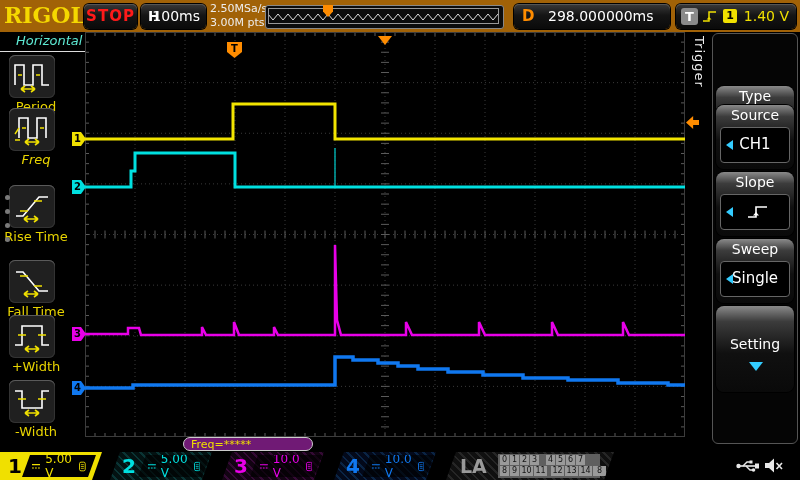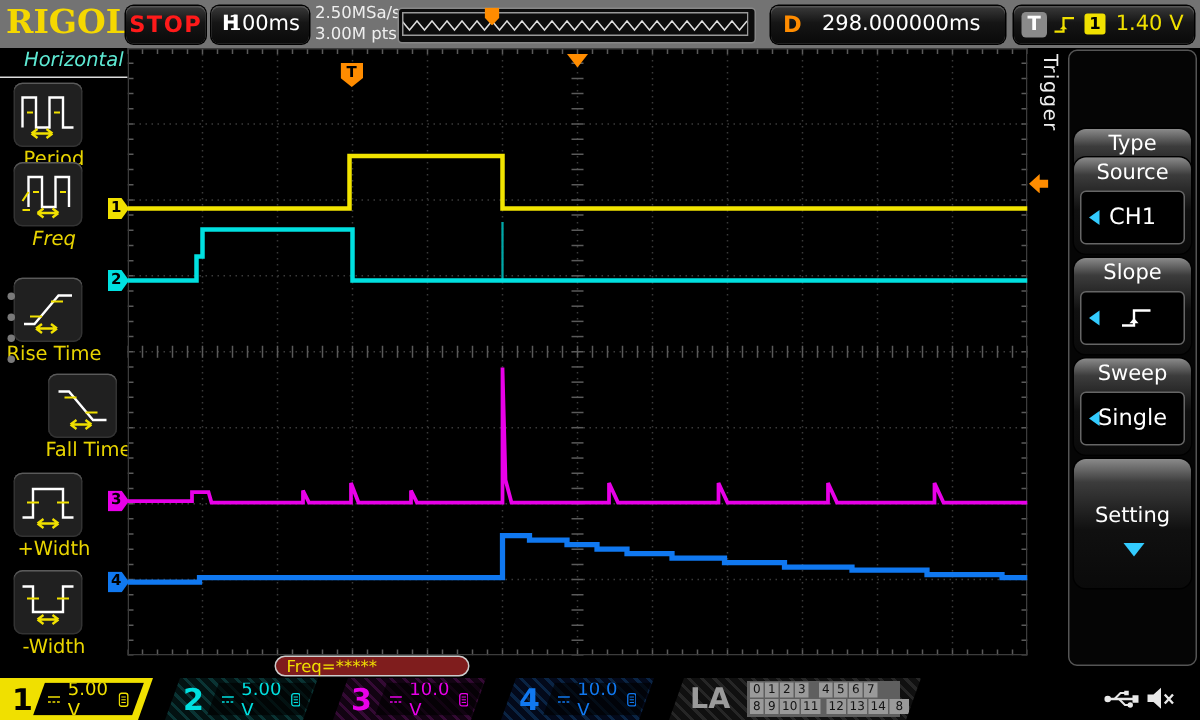--- a/index.html
+++ b/index.html
@@ -1,21 +1,21 @@
 <!DOCTYPE html>
 <html><head>
 <meta charset="utf-8">
 <style>
   html,body{margin:0;padding:0;background:#000;}
   #screen{position:relative;width:800px;height:480px;background:#000;overflow:hidden;
           font-family:"DejaVu Sans",sans-serif;color:#fff;}
   .abs{position:absolute;}
 
   
-  #topbar{left:0;top:0;width:800px;height:32px;background:#737373;}
+  #topbar{left:0;top:0;width:800px;height:32px;background:#a16207;}
   #logo{left:4px;top:2px;font-family:"DejaVu Serif",serif;font-weight:900;font-size:22px;
         color:#f5d800;letter-spacing:0px;}
   .chip{background:linear-gradient(180deg,#3a3a3a 0%,#151515 45%,#0a0a0a 100%);
         border-radius:5px;box-shadow:inset 0 1px 0 #555,0 0 0 1px #000;}
   #stop-chip{left:84px;top:4px;width:53px;height:25px;text-align:center;}
   #stop-chip span{color:#ff1a1a;font-weight:bold;font-size:15px;line-height:25px;letter-spacing:1px;}
   #h-chip{left:141px;top:4px;width:65px;height:25px;}
   #h-chip .hl{position:absolute;left:7px;top:4px;font-weight:bold;font-size:14px;color:#fff;}
   #h-chip .hv{position:absolute;right:6px;top:4px;font-size:14px;color:#fff;}
   #rate{left:210px;top:2px;width:56px;height:28px;font-size:11px;line-height:14px;color:#eee;}
@@ -71,21 +71,21 @@
             border-radius:4px;}
   .rm-value .val{position:absolute;width:100%;top:7px;text-align:center;color:#fff;font-size:15px;}
   .left-tri{position:absolute;left:5px;top:12px;width:0;height:0;border-top:5px solid transparent;
             border-bottom:5px solid transparent;border-right:7px solid #33ccff;}
   #rm-setting{height:86px;}
   #rm-setting .rm-label{top:30px;}
   .down-tri{position:absolute;left:33px;top:56px;width:0;height:0;border-left:7px solid transparent;
             border-right:7px solid transparent;border-top:9px solid #33ccff;}
 
   
-  .meas-box{position:absolute;top:437px;height:14px;border:1px solid #ccc;border-radius:7px;background:#7f1d1d;
+  .meas-box{position:absolute;top:437px;height:14px;border:1px solid #ccc;border-radius:7px;background:#701a75;
             color:#f0e000;font-size:11px;line-height:13px;padding-left:7px;box-sizing:border-box;}
   #bottombar{left:0;top:452px;width:800px;height:28px;background:#000;}
   .chsec{position:absolute;top:0;height:28px;}
   .chnum{position:absolute;top:1px;font-size:20px;font-weight:bold;line-height:26px;}
   .chbox{position:absolute;top:3px;height:22px;display:flex;align-items:center;gap:5px;padding:0 10px;
          box-sizing:border-box;clip-path:polygon(8px 0,100% 0,calc(100% - 8px) 100%,0 100%);}
   .chscale{font-size:12px;}
   .bwicon{display:inline-block;}
   #la-label{position:absolute;left:14px;top:0;font-size:19px;font-weight:bold;color:#9a9a9a;line-height:28px;}
   #la-digits{position:absolute;left:52px;top:2px;width:102px;height:24px;background:#5f5f5f;padding:1px 2px;
@@ -166,21 +166,21 @@
       <div class="lm-icon">
         <svg width="38" height="34" viewBox="0 0 38 34">
           <path d="M3,27 H10 L26,8 H35" stroke="#fff" stroke-width="1.6" fill="none"></path>
           <path d="M7,22 h8 M21,12 h8" stroke="#f0e000" stroke-width="1.4"></path>
           <path d="M11,30 H25 M11,30 l4,-3 M11,30 l4,3 M25,30 l-4,-3 M25,30 l-4,3" stroke="#f0e000" stroke-width="1.6" fill="none"></path>
         </svg>
       </div>
       <div class="lm-label">Rise Time</div>
     </div>
 
-    <div class="lm-item" style="top:217px;margin-left:23px;">
+    <div class="lm-item" style="top:228px;">
       <div class="lm-icon">
         <svg width="38" height="34" viewBox="0 0 38 34">
           <path d="M3,8 H10 L26,27 H35" stroke="#fff" stroke-width="1.6" fill="none"></path>
           <path d="M7,12 h8 M21,22 h8" stroke="#f0e000" stroke-width="1.4"></path>
           <path d="M11,30 H25 M11,30 l4,-3 M11,30 l4,3 M25,30 l-4,-3 M25,30 l-4,3" stroke="#f0e000" stroke-width="1.6" fill="none"></path>
         </svg>
       </div>
       <div class="lm-label">Fall Time</div>
     </div>
 

